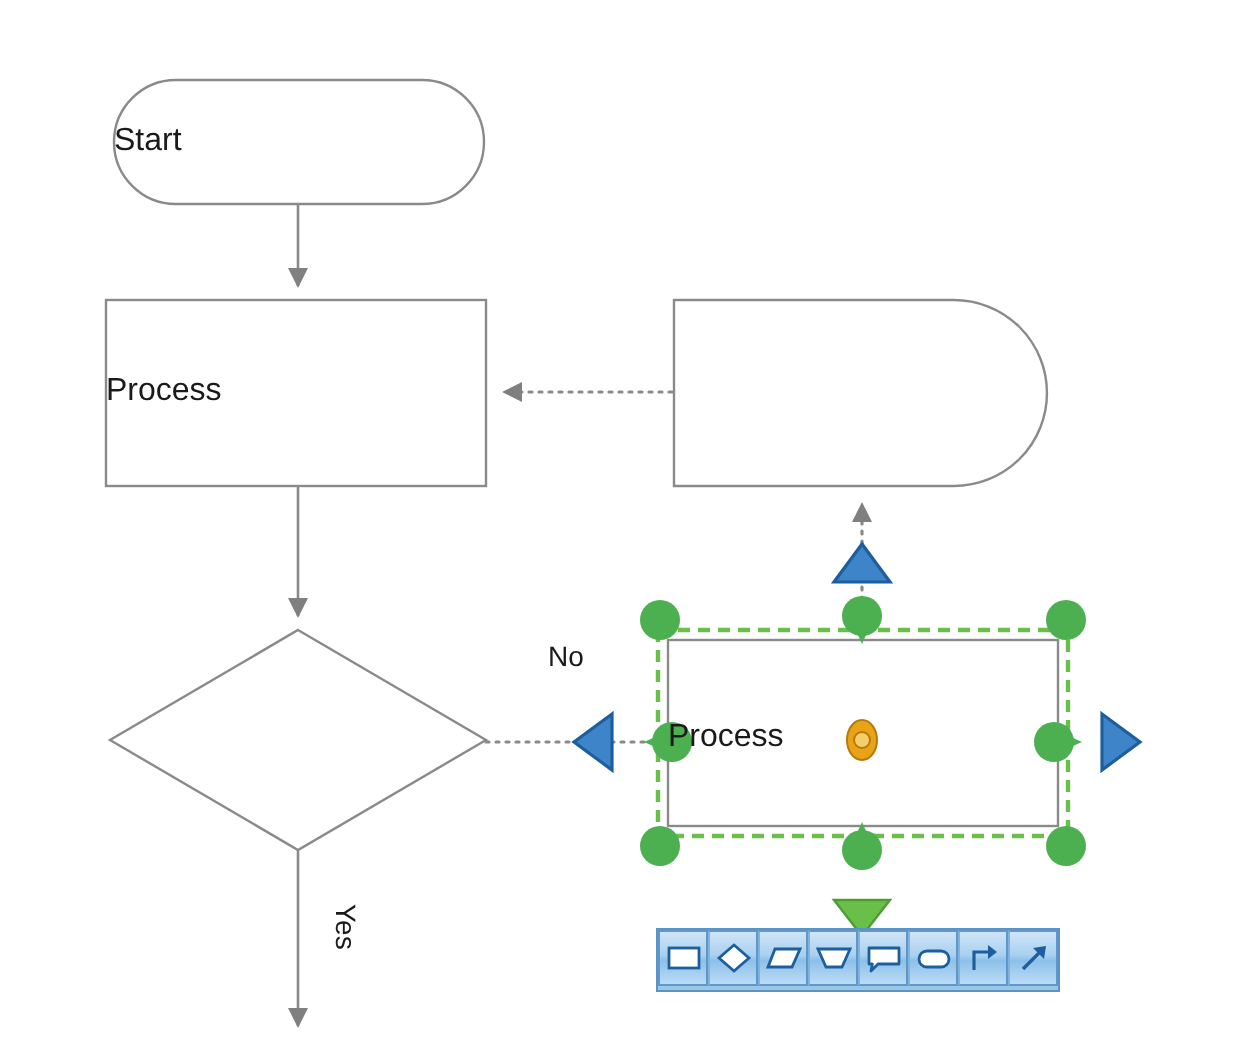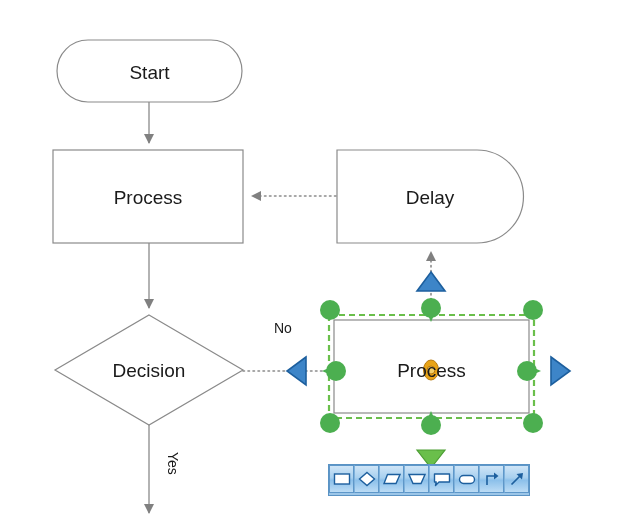--- a/index.html
+++ b/index.html
@@ -20,24 +20,23 @@
   .layer {
     position: absolute;
     left: 0;
     top: 0;
     width: 620px;
     height: 525px;
   }
   .shape-label {
     position: absolute;
     font-family: "Liberation Sans", sans-serif;
-    font-size: 19px;
+    font-size: 16px;
     color: #1a1a1a;
     white-space: nowrap;
-    text-align: center;
   }
   .edge-label {
     position: absolute;
     font-family: "Liberation Sans", sans-serif;
     font-size: 14px;
     color: #1a1a1a;
     white-space: nowrap;
   }
   .rot90 {
     transform: rotate(90deg);
@@ -152,23 +151,21 @@
     <polygon points="551,357 570,371 551,385" fill="#3d85c8" stroke="#1d5f9e" stroke-width="1.6"></polygon>
     <polygon points="306,357 287,371 306,385" fill="#3d85c8" stroke="#1d5f9e" stroke-width="1.6"></polygon>
     <polygon points="431,272 445,291 417,291" fill="#3d85c8" stroke="#1d5f9e" stroke-width="1.6"></polygon>
     <polygon points="417,450 445,450 431,468" fill="#6abf4b" stroke="#4c9e33" stroke-width="1.2"></polygon>
   </svg>
 
   <div class="shape-label" style="left:57px; top:62px; width:185px;">Start</div>
 
   <div class="shape-label" style="left:53px; top:187px; width:190px;">Process</div>
 
-  <div class="shape-label" style="left:55px; top:360px; width:188px;">Decision</div>
-
-  <div class="shape-label" style="left:337px; top:187px; width:186px;">Delay</div>
+
 
   <div class="shape-label" style="left:334px; top:360px; width:195px;">Process</div>
 
   <div class="edge-label" style="left:274px; top:320px;">No</div>
 
   <div class="edge-label rot90" style="left:181px; top:452px;">Yes</div>
 
   <div id="shape-toolbar">
 
     <div class="tb-btn" title="Rectangle">

